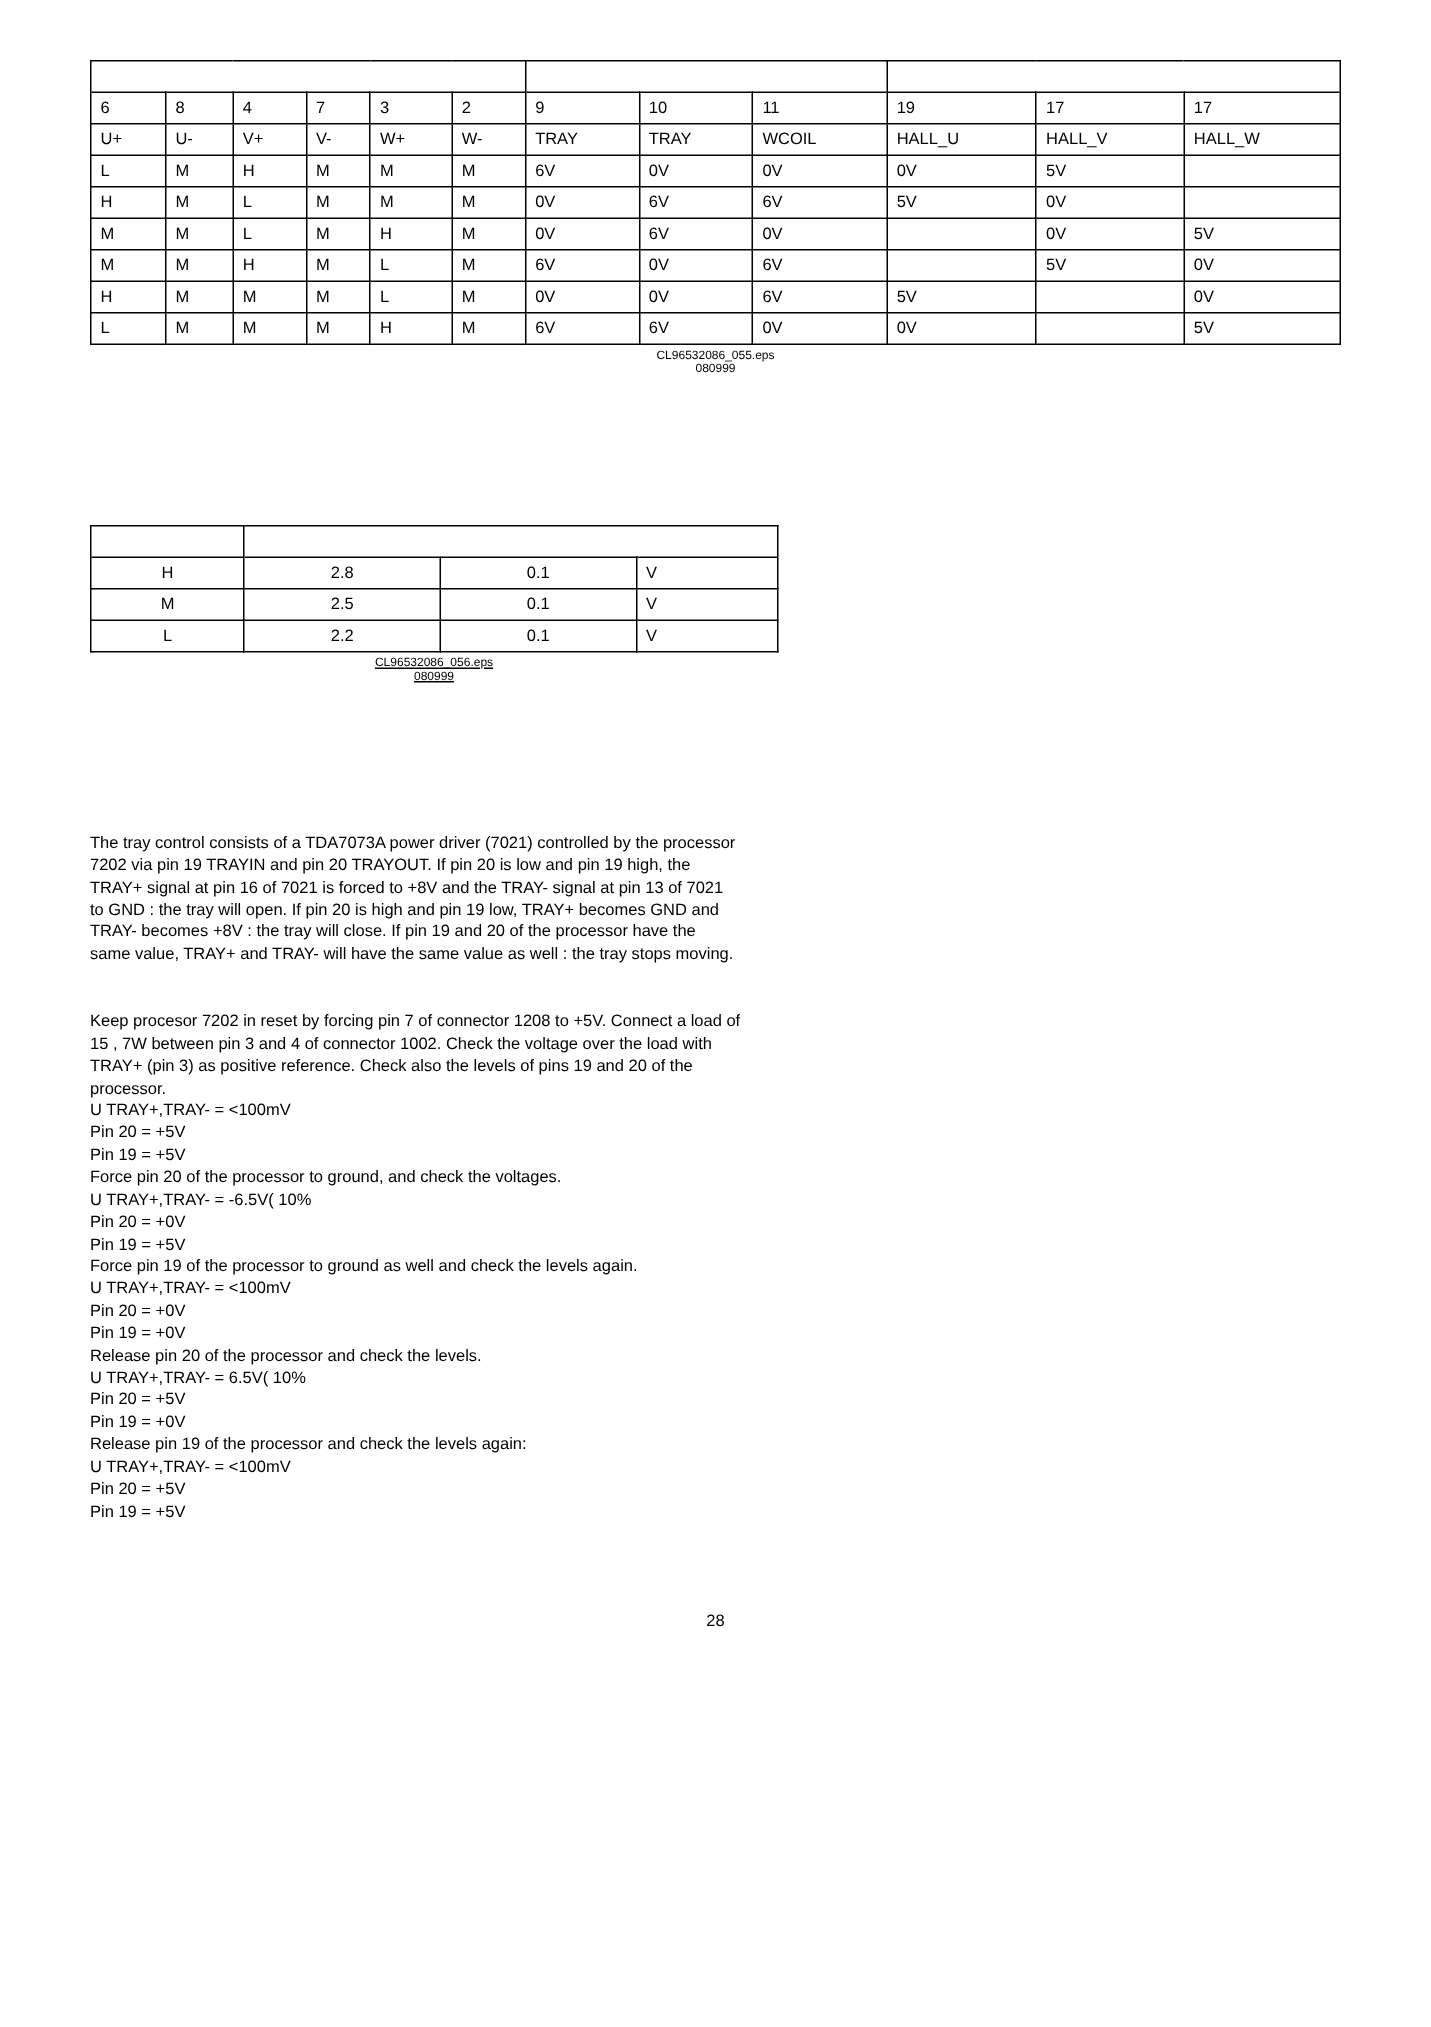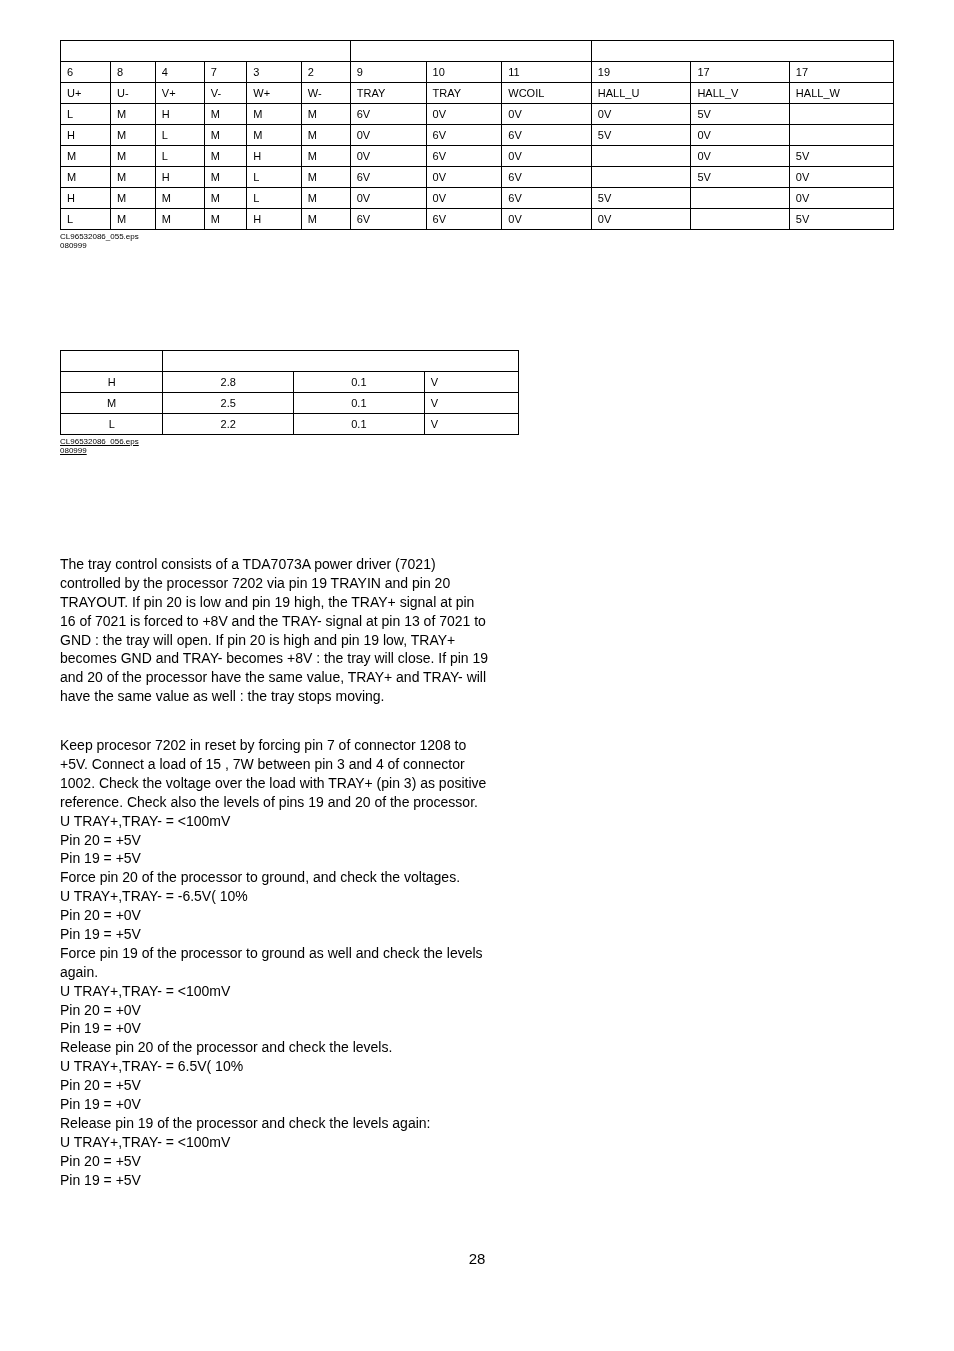--- a/index.html
+++ b/index.html
@@ -23,34 +23,34 @@
       width: 55%;
     }
     td, th {
       border: 1px solid #000;
       padding: 2px 6px;
       text-align: left;
       height: 16px;
     }
     .caption {
       font-size: 8px;
-      text-align: left;
+      text-align: center;
       margin-top: 2px;
     }
     .bodytext {
-      font-size: 14px;
+      font-size: 11px;
       line-height: 1.35;
       width: 52%;
     }
     .section-gap {
       height: 100px;
     }
     .pagenum {
       text-align: center;
-      font-size: 15px;
+      font-size: 11px;
       margin-top: 60px;
     }
     td.center { text-align: center; }
   </style>
 </head>
 <body>
 
 <table class="t1">
   <tbody>
       <tr>

